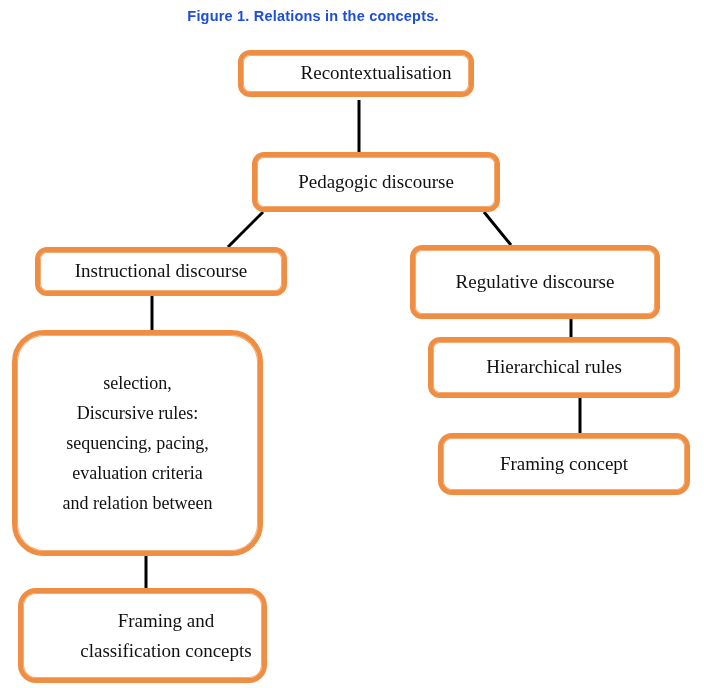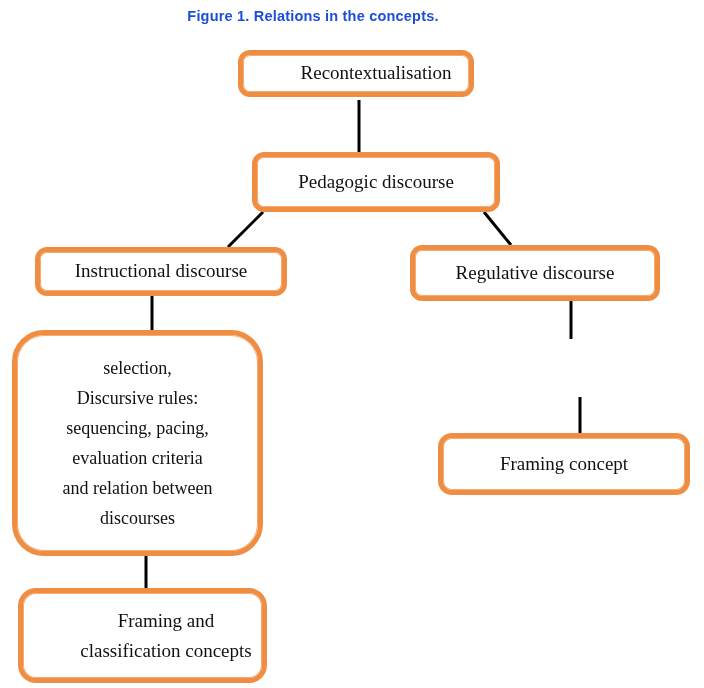--- a/index.html
+++ b/index.html
@@ -38,21 +38,21 @@
     text-align:center;
     color:#111111;
     font-size:19px;
     line-height:1.3;
     box-shadow:0 0 0 1px #f6ab70 inset;
   }
   .node .ln{white-space:nowrap;}
   #node-recontextualisation{left:238px;top:50px;width:236px;height:47px;padding-left:40px;}
   #node-pedagogic{left:252px;top:152px;width:248px;height:60px;}
   #node-instructional{left:35px;top:247px;width:252px;height:49px;}
-  #node-regulative{left:410px;top:245px;width:250px;height:56px;}
+  #node-regulative{left:410px;top:245px;width:250px;height:74px;}
   #node-discursive{left:12px;top:330px;width:251px;height:226px;border-radius:32px;font-size:18px;line-height:30px;}
   #node-hierarchical{left:428px;top:337px;width:252px;height:61px;}
   #node-framing-concept{left:438px;top:433px;width:252px;height:62px;border-radius:14px;}
   #node-framing-classification{left:18px;top:588px;width:249px;height:95px;border-radius:18px;line-height:30px;padding-left:47px;}
 </style>
 </head>
 <body>
 
 <div class="canvas">
 
@@ -83,23 +83,25 @@
   <div class="node" id="node-regulative">
     <span class="ln">Regulative discourse</span>
   </div>
 
   <div class="node" id="node-discursive">
     <span class="ln">selection,</span>
     <span class="ln">Discursive rules:</span>
     <span class="ln">sequencing, pacing,</span>
     <span class="ln">evaluation criteria</span>
     <span class="ln">and relation between</span>
-    <span class="ln">discourses</span>
   </div>
 
+  <div class="node" id="node-hierarchical">
+    <span class="ln">Hierarchical rules</span>
+  </div>
 
   <div class="node" id="node-framing-concept">
     <span class="ln">Framing concept</span>
   </div>
 
   <div class="node" id="node-framing-classification">
     <span class="ln">Framing and</span>
     <span class="ln">classification concepts</span>
   </div>
 

